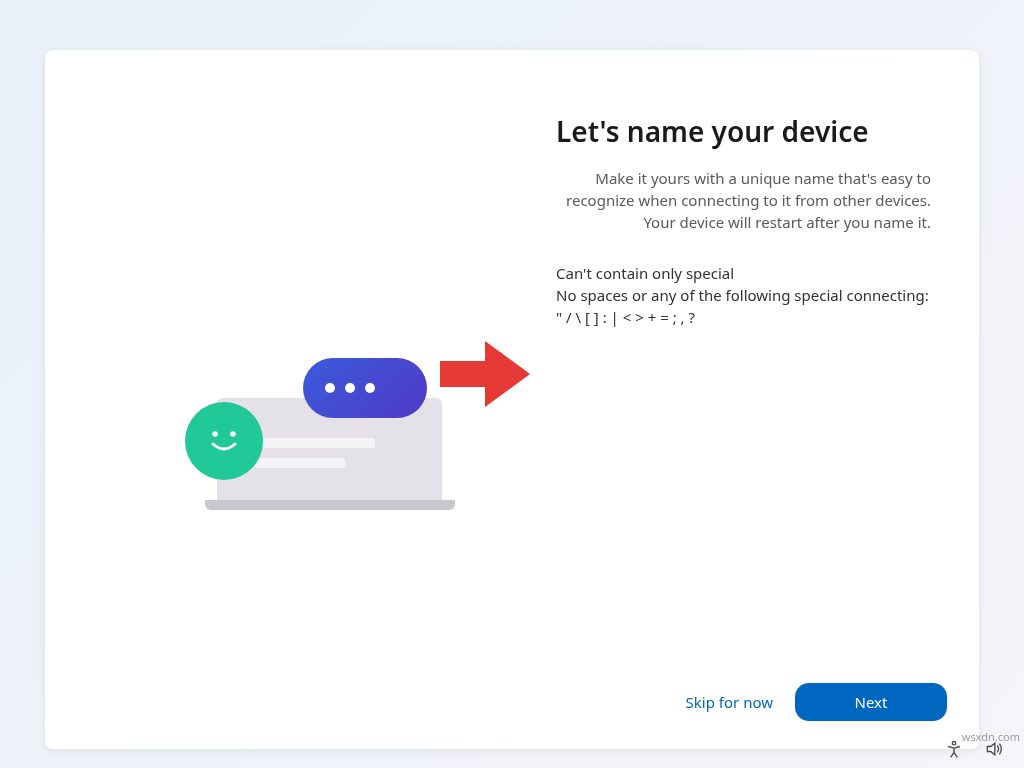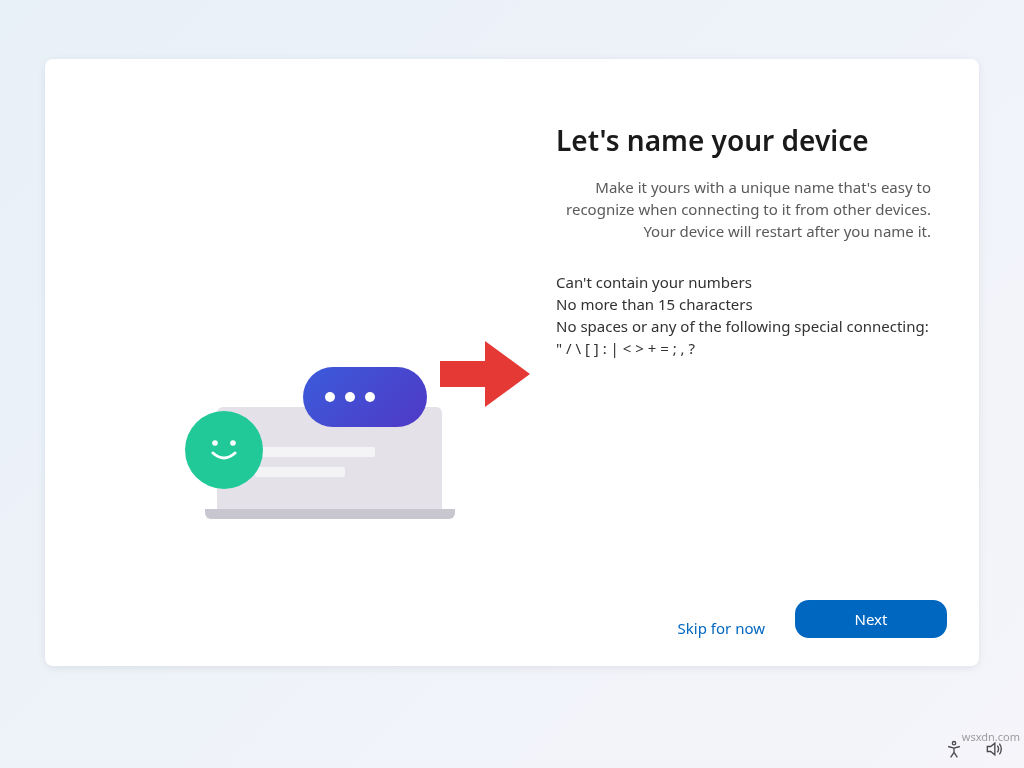--- a/index.html
+++ b/index.html
@@ -11,23 +11,23 @@
       width: 1024px;
       height: 768px;
       font-family: "Segoe UI", system-ui, sans-serif;
       background: linear-gradient(135deg, #e8f0f8 0%, #f5f5fa 100%);
       position: relative;
       overflow: hidden;
     }
     .card {
       position: absolute;
       left: 45px;
-      top: 59px;
+      top: 50px;
       width: 934px;
-      height: 607px;
+      height: 699px;
       background: #ffffff;
       border-radius: 8px;
       box-shadow: 0 2px 8px rgba(0,0,0,0.08);
       display: flex;
     }
     .left-pane {
       width: 50%;
       position: relative;
     }
     .right-pane {
@@ -66,22 +66,22 @@
       margin-top: 30px;
       font-size: 15px;
       color: #323232;
       line-height: 1.45;
     }
     .button-row {
       position: absolute;
       bottom: 28px;
       right: 32px;
       display: flex;
-      align-items: flex-end;
-      gap: 30px;
+      align-items: center;
+      gap: 22px;
     }
     .skip-link {
       color: #0067c0;
       font-size: 15px;
       cursor: pointer;
     }
     .next-btn {
       background: #0067c0;
       color: #ffffff;
       border: none;
@@ -223,22 +223,21 @@
       </div>
     </div>
   </div>
 
   <div class="right-pane">
     <h1 class="heading">Let's name your device</h1>
     <p class="subtext">Make it yours with a unique name that's easy to recognize when connecting to it from other devices. Your device will restart after you name it.</p>
 
 
     <div class="rules">
-      <div>Can't contain your numbers</div>
-      <div>No more than 15 characters</div>
+      <div>Can't contain only special</div>
       <div>No spaces or any of the following special connecting:</div>
       <div>" / \ [ ] : | &lt; &gt; + = ; , ?</div>
     </div>
 
     <div class="button-row">
       <span class="skip-link">Skip for now</span>
       <button class="next-btn">Next</button>
     </div>
   </div>
 

